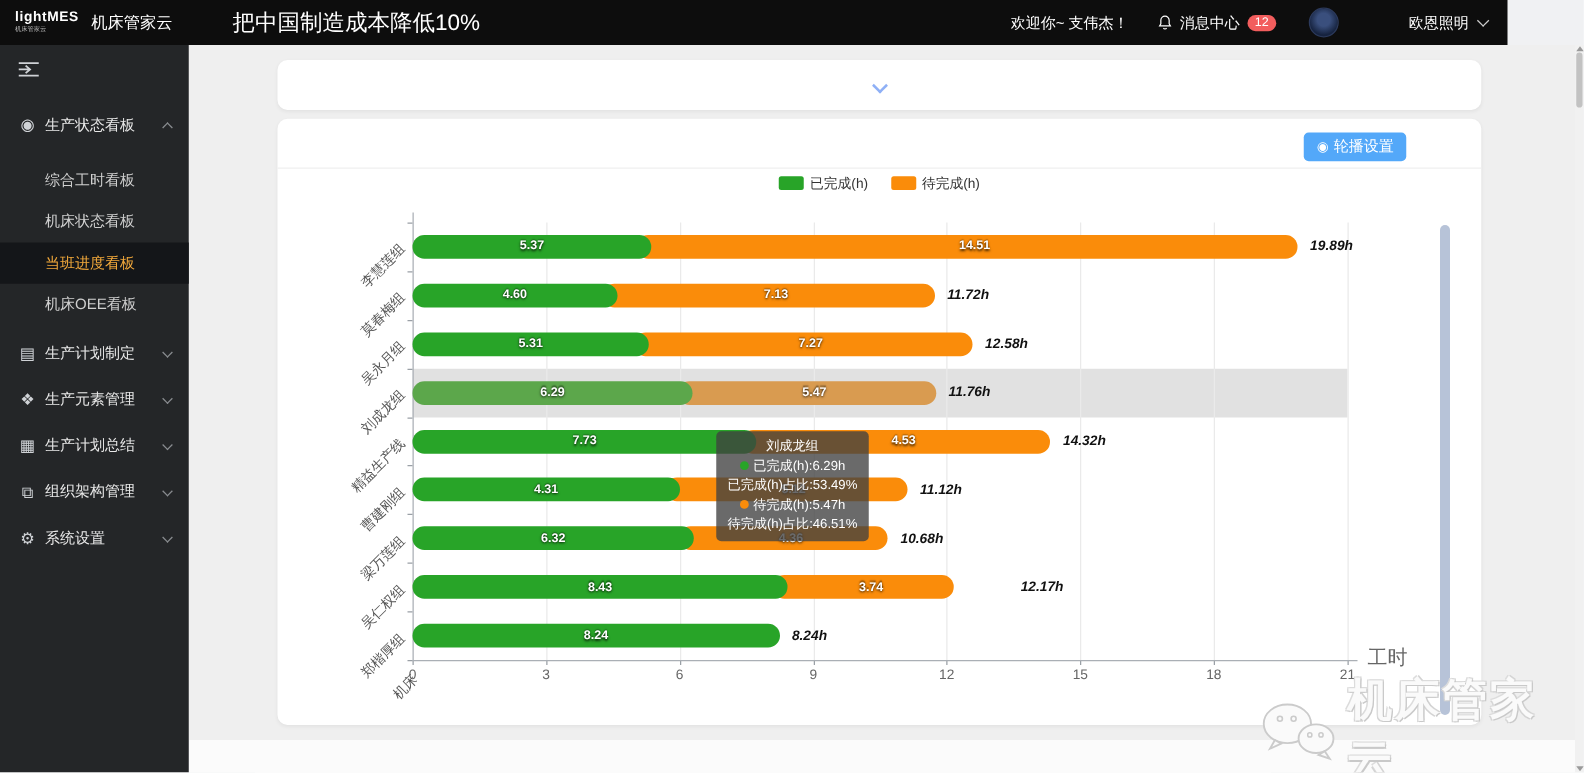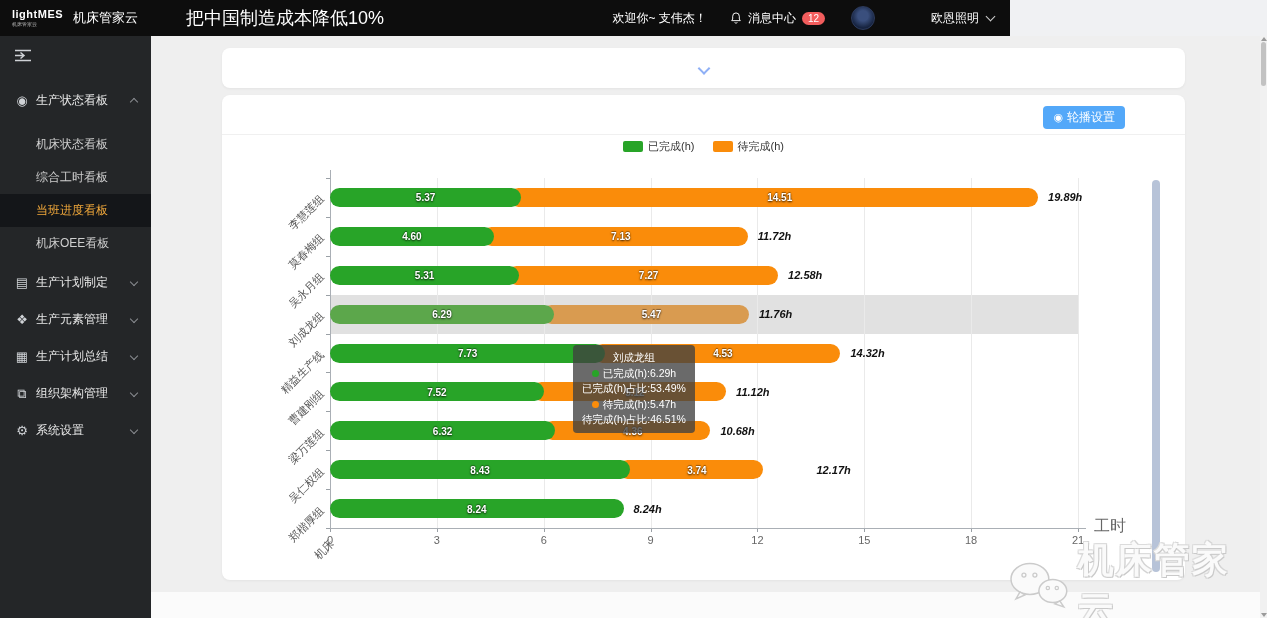--- a/index.html
+++ b/index.html
@@ -1,19 +1,19 @@
 <!DOCTYPE html>
 <html><head>
 <meta charset="utf-8">
 <style>
   html,body{margin:0;padding:0;}
   .app{position:relative;width:1267px;height:618px;background:#f0f1f3;overflow:hidden;
        font-family:"Liberation Sans","DejaVu Sans",sans-serif;-webkit-font-smoothing:antialiased;}
   
-  .topbar{position:absolute;left:0;top:0;width:1010px;height:36px;background:#0d0d0d;z-index:30;
+  .topbar{position:absolute;left:0;top:0;width:1206px;height:36px;background:#0d0d0d;z-index:30;
           display:flex;align-items:center;color:#fff;}
   .logo{margin-left:12px;line-height:1;}
   .logo .l1{font-size:11px;font-weight:bold;letter-spacing:.5px;}
   .logo .l2{font-size:5px;color:#bbb;margin-top:2px;}
   .prod{font-size:13px;margin-left:10px;}
   .slogan{font-size:18px;margin-left:48px;}
   .tb-right{margin-left:auto;margin-right:16px;display:flex;align-items:center;font-size:12px;}
   .welcome{margin-right:22px;}
   .bell{width:14px;height:16px;margin-right:5px;}
   .msg{margin-right:6px;}
@@ -114,22 +114,22 @@
         <path d="M2 2.5h16M2 12.5h16M2 7.5h8m-2.5-3L11 7.5 7.5 10.5" stroke="#cfd2d6" stroke-width="1.5" fill="none"></path>
       </svg>
     </div>
 
     <div class="mgroup first">
       <span class="gicon">◉</span>
       <span class="gtext">生产状态看板</span>
       <span class="chev up"></span>
     </div>
     <div class="submenu">
+      <div class="sitem">综合工时看板</div>
       <div class="sitem">机床状态看板</div>
-      <div class="sitem">综合工时看板</div>
       <div class="sitem active">当班进度看板</div>
       <div class="sitem">机床OEE看板</div>
     </div>
 
     <div class="mgroup">
       <span class="gicon">▤</span>
       <span class="gtext">生产计划制定</span>
       <span class="chev down"></span>
     </div>
     <div class="mgroup">
@@ -242,21 +242,21 @@
         <div class="total" style="left: 536.9px; top: 219.1px;">11.76h</div>
         <div class="ylabel" style="left: 100px; top: 258px;">精益生产线</div>
         <div class="bar" style="left: 371.3px; top: 248.5px; width: 247.1px; z-index: 1; background: rgb(250, 140, 10);"></div>
         <div class="bar" style="left: 108px; top: 248.5px; width: 275.3px; z-index: 2; background: rgb(40, 164, 40);"></div>
         <div class="bval" style="left: 245.7px; top: 258px;">7.73</div>
         <div class="bval" style="left: 500.9px; top: 258px;">4.53</div>
         <div class="total" style="left: 628.4px; top: 258px;">14.32h</div>
         <div class="ylabel" style="left: 100px; top: 296.9px;">曹建刚组</div>
         <div class="bar" style="left: 309.7px; top: 287.4px; width: 194.4px; z-index: 1; background: rgb(250, 140, 10);"></div>
         <div class="bar" style="left: 108px; top: 287.4px; width: 213.7px; z-index: 2; background: rgb(40, 164, 40);"></div>
-        <div class="bval" style="left: 214.9px; top: 296.9px;">7.52</div>
+        <div class="bval" style="left: 214.9px; top: 296.9px;">4.31</div>
         <div class="bval" style="left: 412.9px; top: 296.9px;">5.12</div>
         <div class="total" style="left: 514.1px; top: 296.9px;">11.12h</div>
         <div class="ylabel" style="left: 100px; top: 335.8px;">梁万莲组</div>
         <div class="bar" style="left: 321.1px; top: 326.3px; width: 167.3px; z-index: 1; background: rgb(250, 140, 10);"></div>
         <div class="bar" style="left: 108px; top: 326.3px; width: 225.1px; z-index: 2; background: rgb(40, 164, 40);"></div>
         <div class="bval" style="left: 220.6px; top: 335.8px;">6.32</div>
         <div class="bval" style="left: 410.8px; top: 335.8px;">4.36</div>
         <div class="total" style="left: 498.4px; top: 335.8px;">10.68h</div>
         <div class="ylabel" style="left: 100px; top: 374.7px;">吴仁权组</div>
         <div class="bar" style="left: 396.3px; top: 365.2px; width: 145.2px; z-index: 1; background: rgb(250, 140, 10);"></div>

